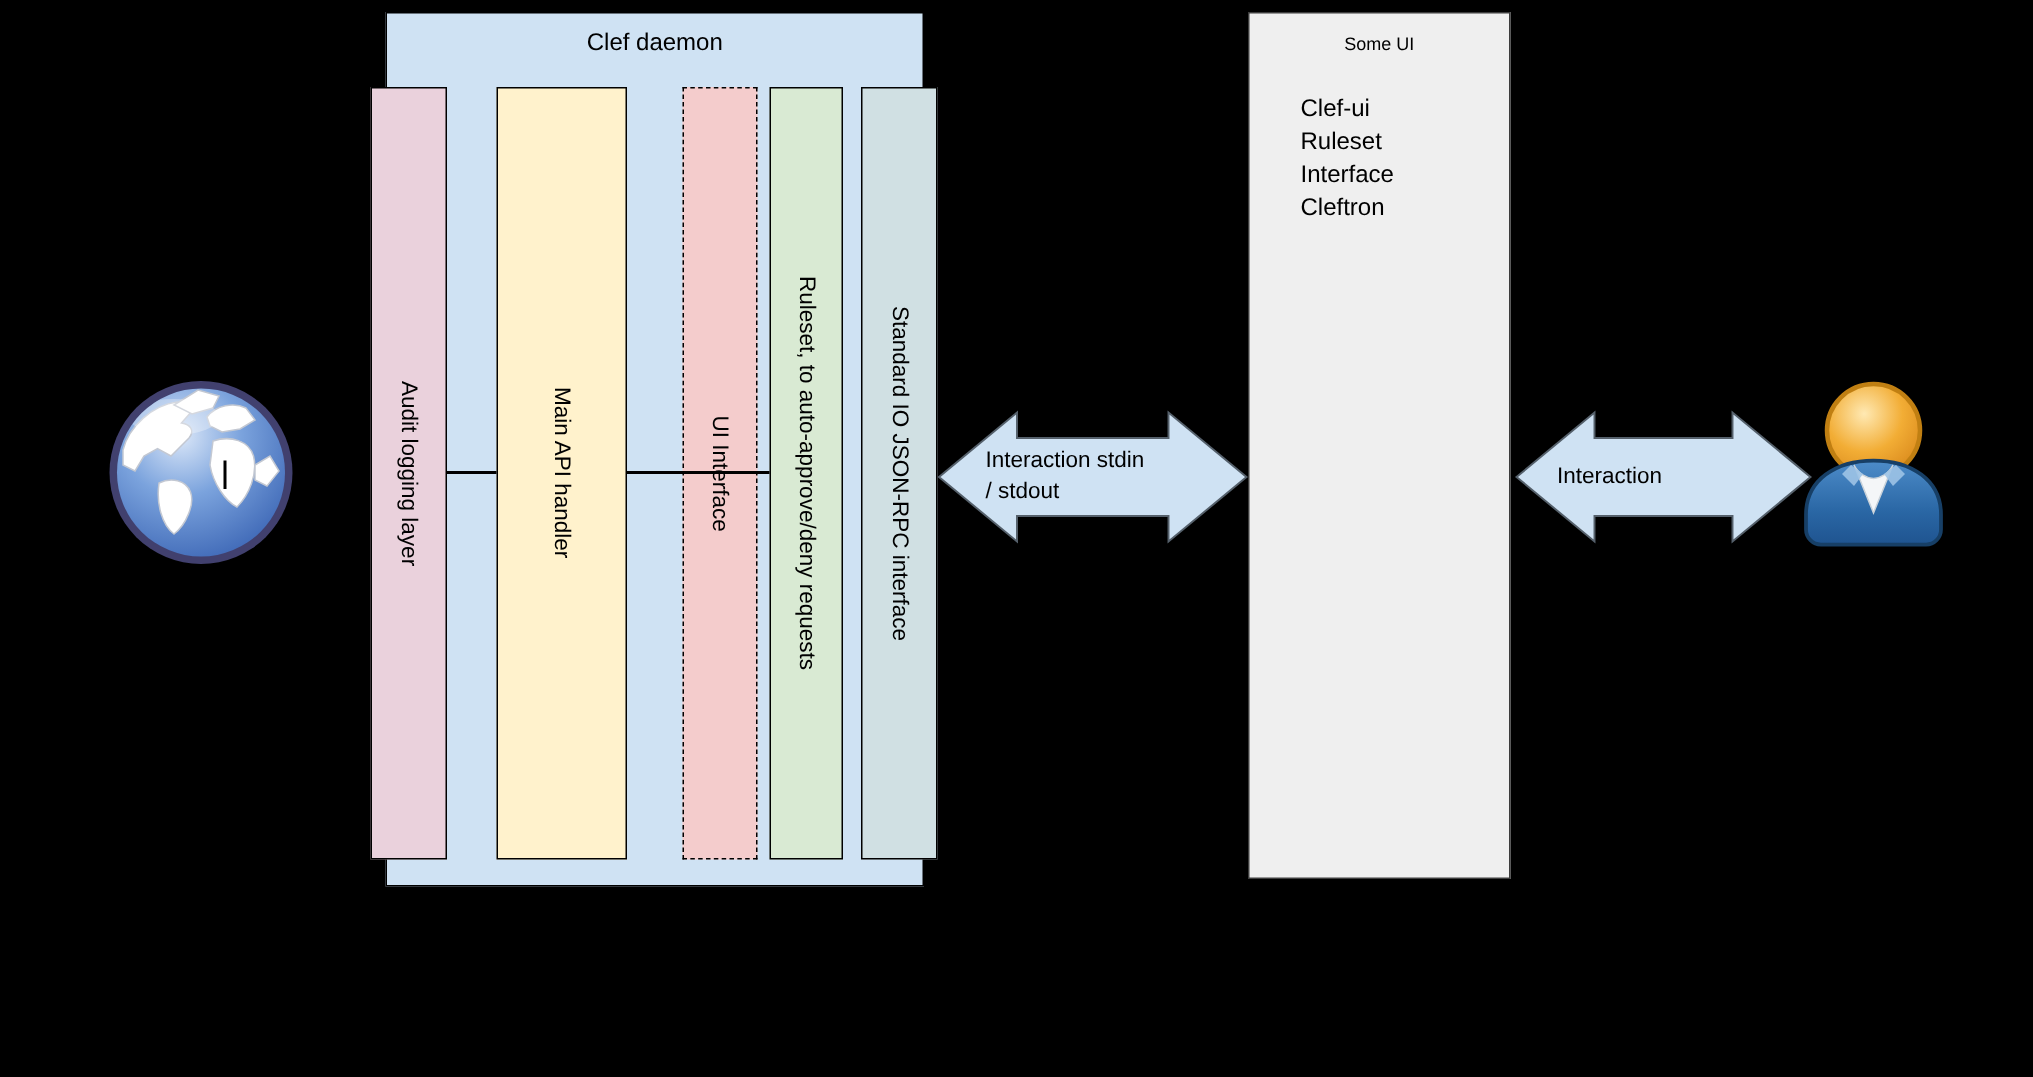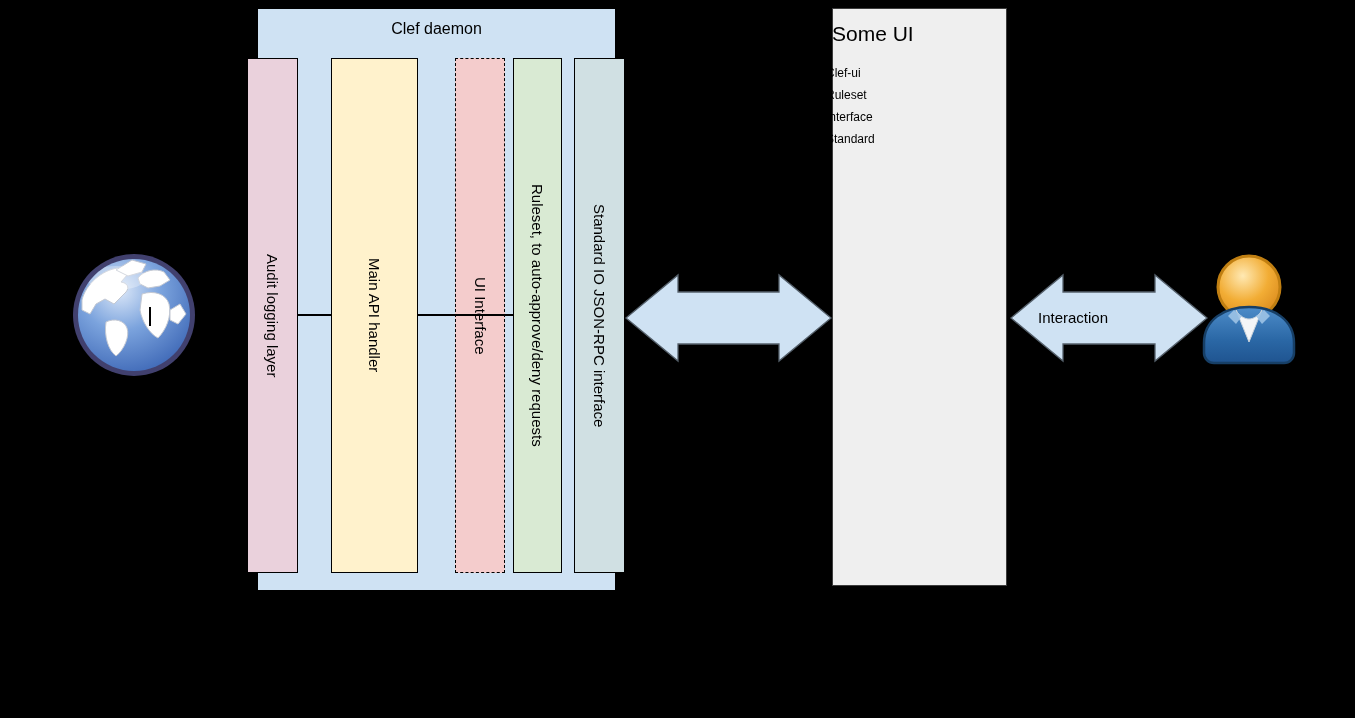--- a/index.html
+++ b/index.html
@@ -27,22 +27,22 @@
 
   
   .hline { height:2px; background:#000; z-index:3; }
   .hline-1 { left:298px; top:314px; width:33px; }
   .hline-2 { left:418px; top:314px; width:95px; }
   .globe-stub { left:149px; top:307px; width:2px; height:19px; background:#000; z-index:4; }
 
   
   .someui-box { left:832px; top:8px; width:175px; height:578px;
                 background:#efefef; border:1px solid #3c3c3c; }
-  .someui-title { left:832px; top:22px; width:175px; text-align:left; font-size:21px; }
-  .someui-list { left:826px; top:62px; font-size:12px; line-height:22px; }
+  .someui-title { left:832px; top:22px; width:175px; text-align:center; font-size:12px; }
+  .someui-list { left:867px; top:62px; font-size:16px; line-height:22px; }
 
   
   .arrow-svg { overflow:visible; z-index:1; }
   .arrow-stdio { left:625px; top:272px; }
   .arrow-user  { left:1010px; top:272px; }
   .arrow-label { font-size:15px; line-height:21px; z-index:5; }
   .arrow-label-stdio { left:657px; top:296px; }
   .arrow-label-user  { left:1038px; top:307px; }
 
   .globe-icon-wrap { left:72px; top:252px; width:125px; height:126px; }
@@ -98,28 +98,32 @@
         <path fill="#ffffff" stroke="#c3c8d2" stroke-width="1" d="M34,70 C42,66 52,68 55,76 C58,84 52,98 44,104 C36,98 32,84 34,70 Z"></path>
         <path fill="#ffffff" stroke="#c3c8d2" stroke-width="1" d="M98,58 L108,52 114,62 106,72 98,68 Z"></path>
         <ellipse cx="44" cy="26" rx="30" ry="12" fill="#ffffff" opacity="0.30"></ellipse>
       </g>
     </svg>
   </div>
 
   <svg class="abs arrow-svg arrow-stdio" width="207" height="92" viewBox="0 0 207 92">
     <polygon points="1,46 53,3 53,20 154,20 154,3 206,46 154,89 154,72 53,72 53,89" fill="#cfe2f3" stroke="#55606b" stroke-width="1.3"></polygon>
   </svg>
+  <div class="abs arrow-label arrow-label-stdio">
+    <div>Interaction stdin</div>
+    <div>/ stdout</div>
+  </div>
 
   <div class="abs someui-box" style="background-color: rgb(239, 239, 239);"></div>
   <div class="abs someui-title">Some UI</div>
   <div class="abs someui-list">
     <div>Clef-ui</div>
     <div>Ruleset</div>
     <div>Interface</div>
-    <div>Standard</div>
+    <div>Cleftron</div>
   </div>
 
   <svg class="abs arrow-svg arrow-user" width="198" height="92" viewBox="0 0 198 92">
     <polygon points="1,46 53,3 53,20 145,20 145,3 197,46 145,89 145,72 53,72 53,89" fill="#cfe2f3" stroke="#55606b" stroke-width="1.3"></polygon>
   </svg>
   <div class="abs arrow-label arrow-label-user">Interaction</div>
 
   <div class="abs user-icon-wrap">
     <svg width="100" height="114" viewBox="0 0 100 114">
       <defs>

